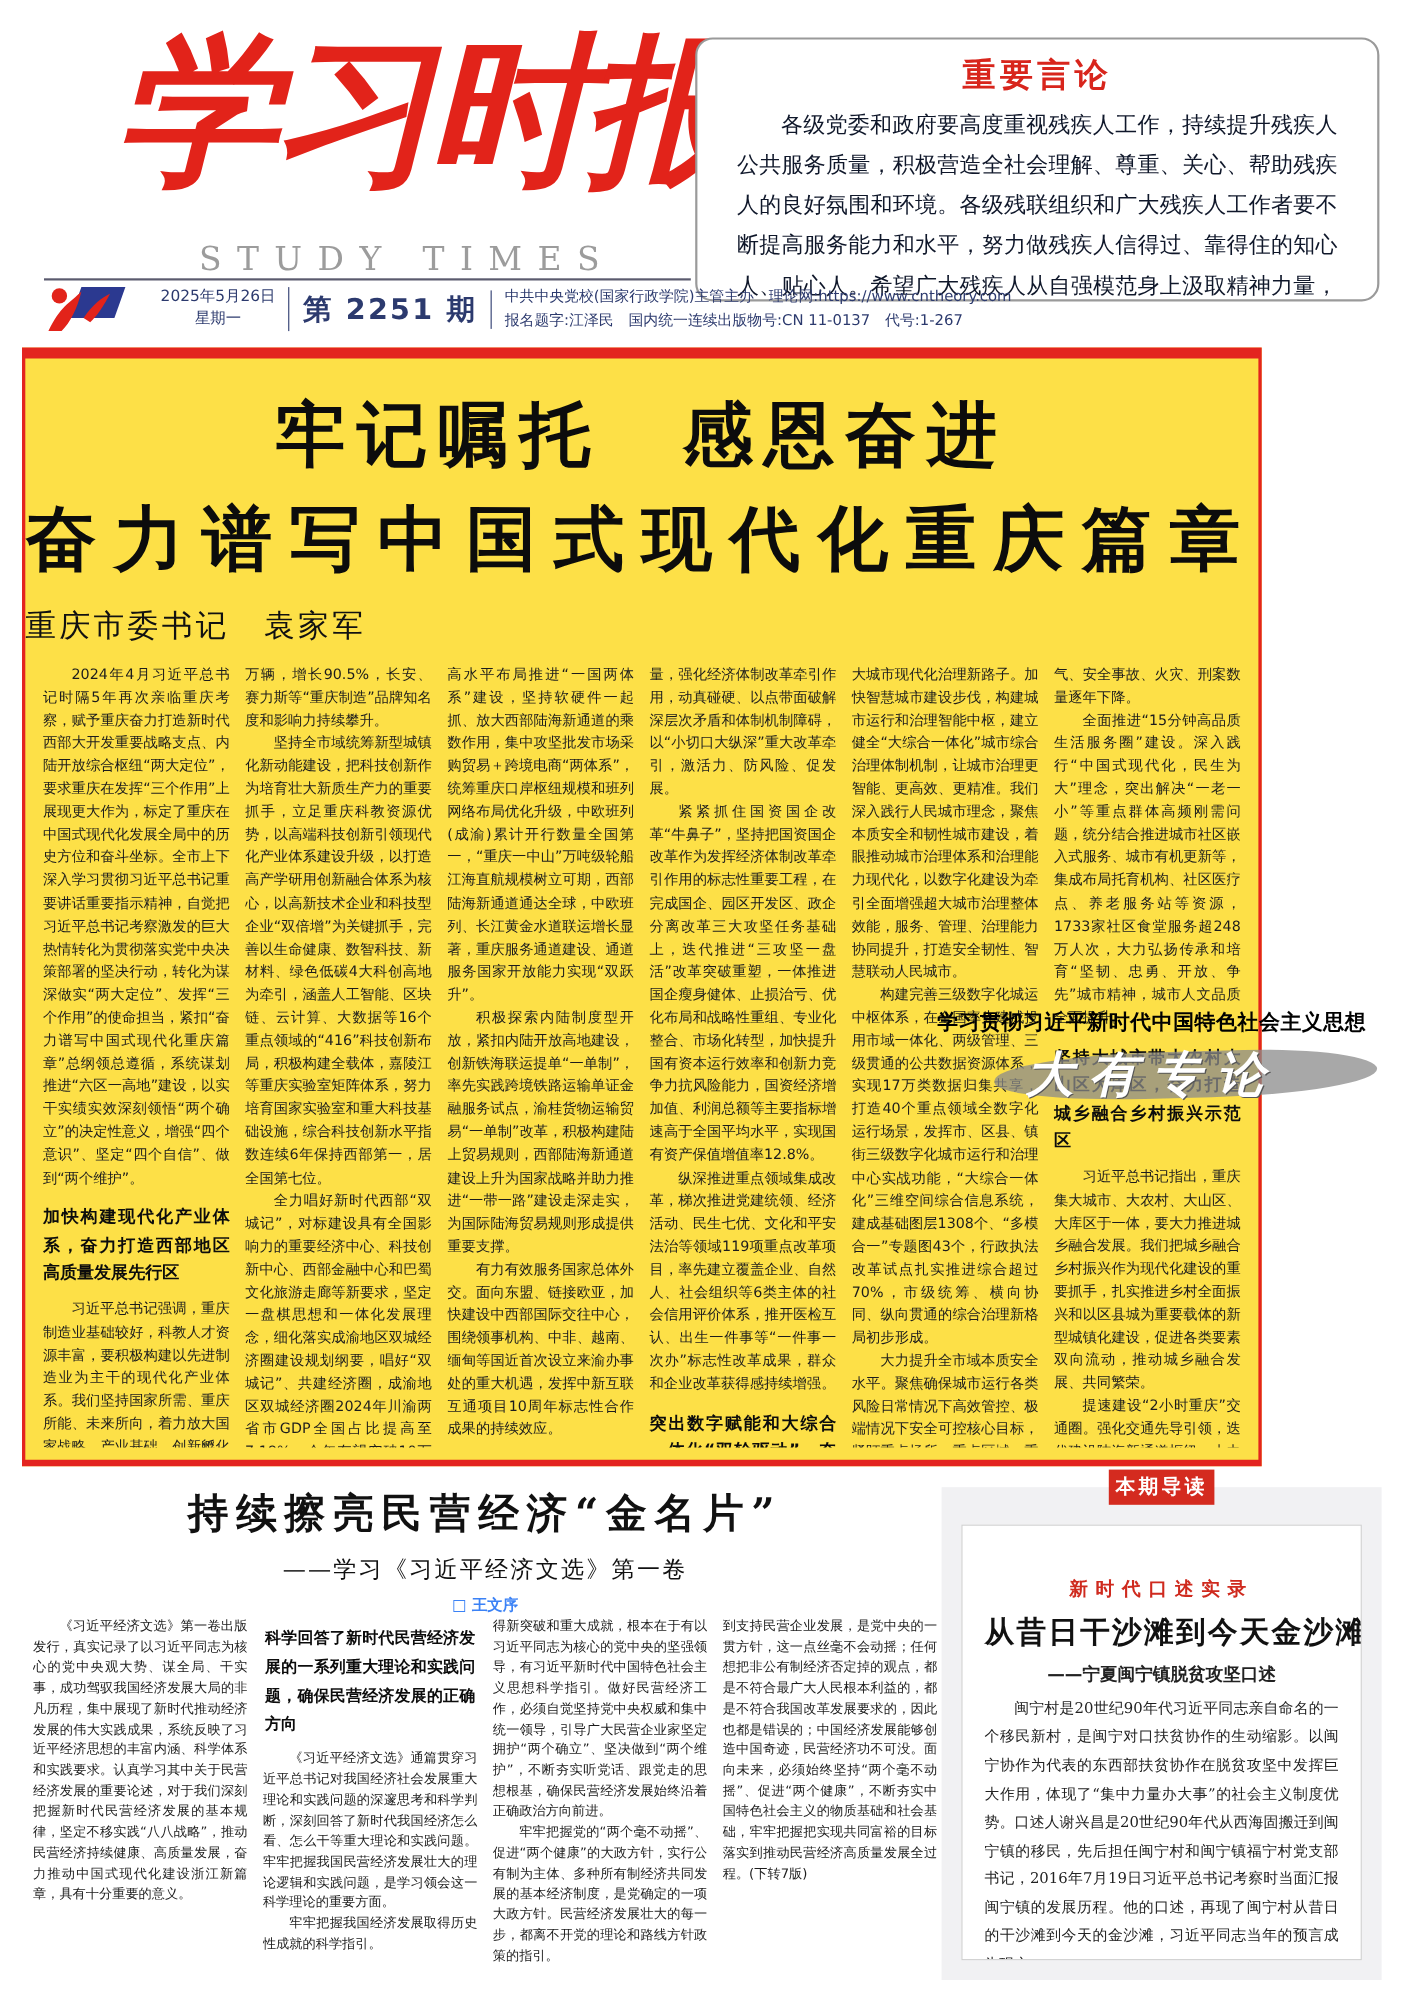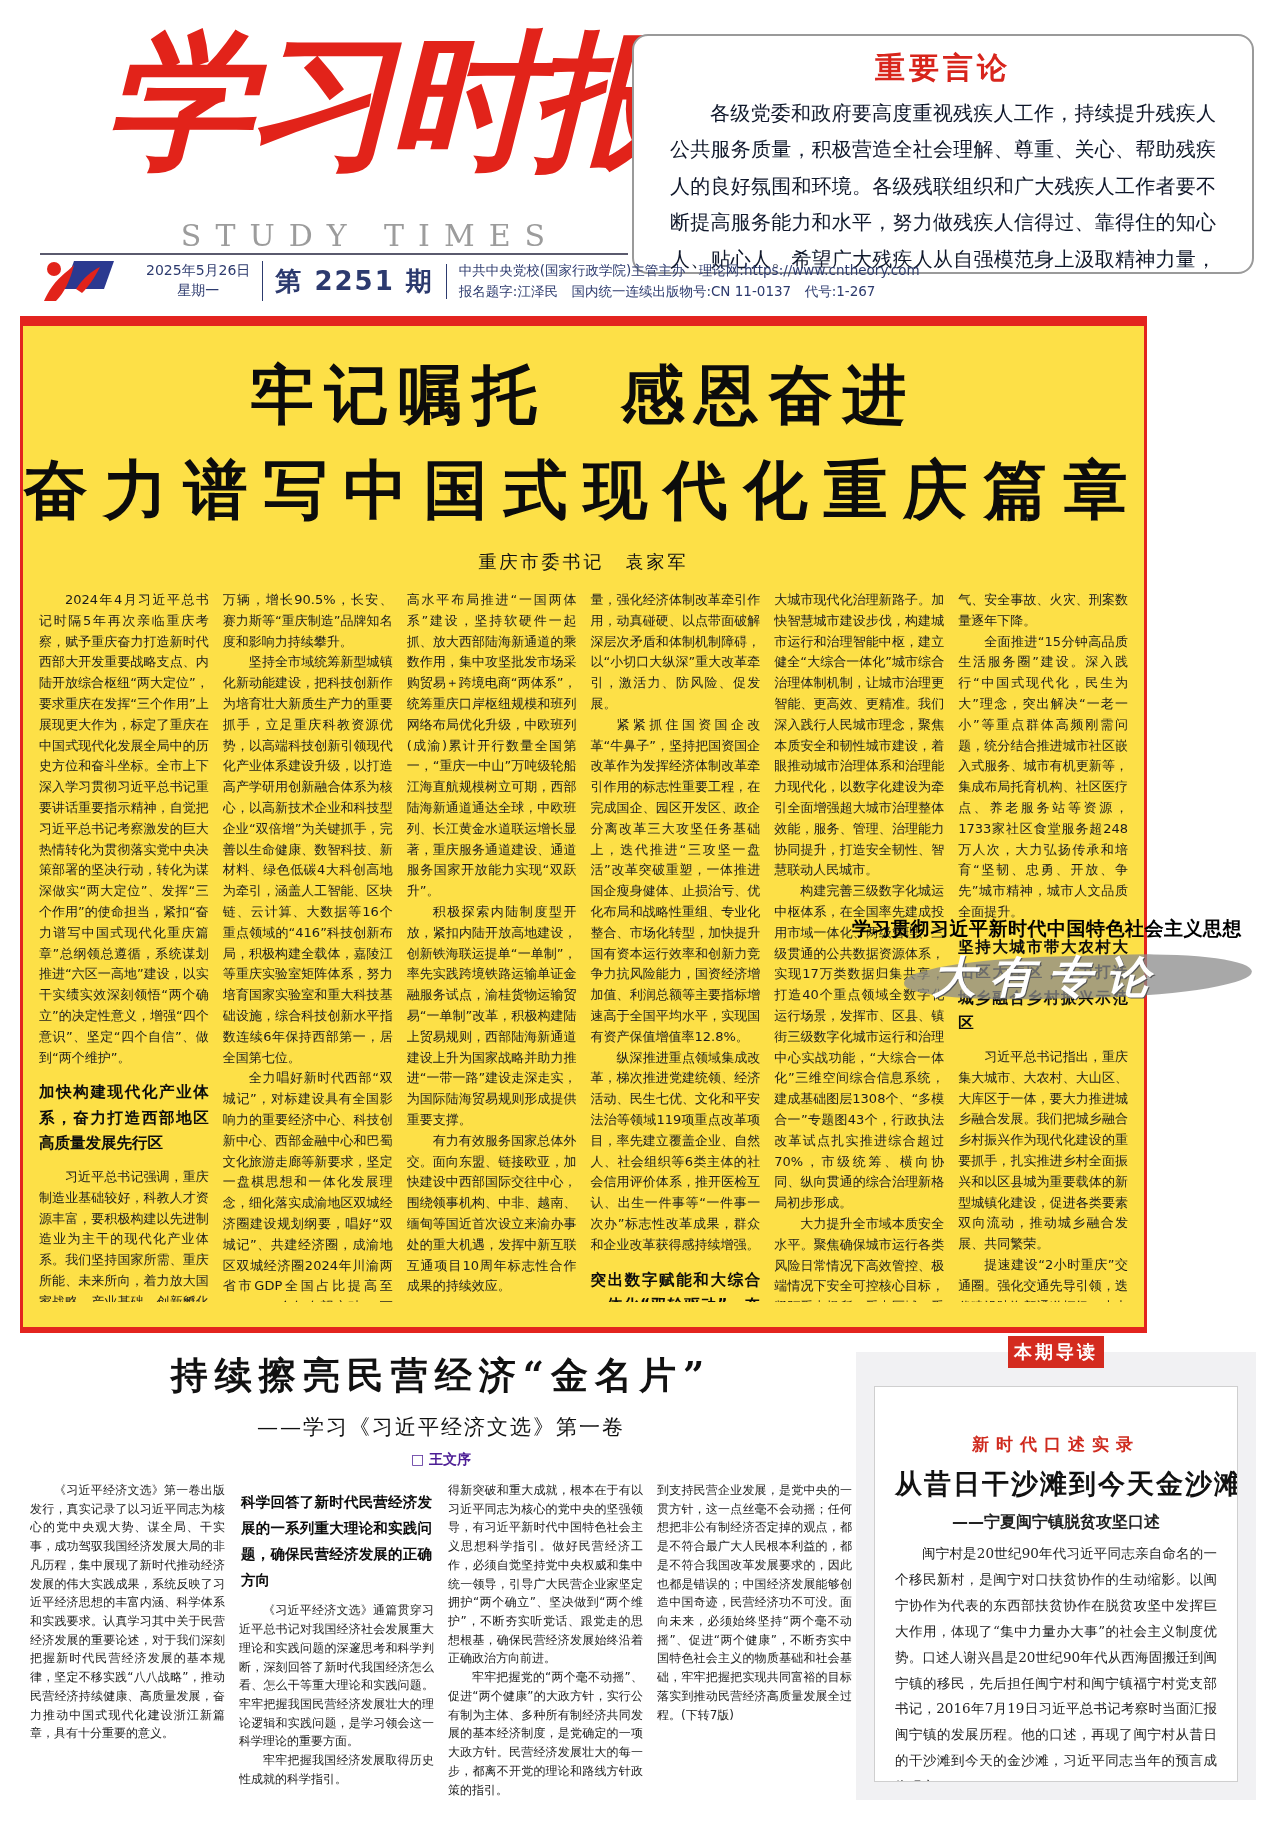--- a/index.html
+++ b/index.html
@@ -25,41 +25,41 @@
   .dl-issue{font-size:13px;padding:0 12px;border-right:1.5px solid #2c3a6e;white-space:nowrap;}
   .dl-issue b{font-size:26px;font-weight:bold;letter-spacing:2px;}
   .dl-pub{font-size:13.5px;line-height:1.55;padding-left:12px;white-space:nowrap;}
   
   .lead-box{position:absolute;left:20px;top:316px;width:1127px;height:1017px;
     border:3px solid #e3241f;border-top-width:10px;border-bottom-width:6px;background:#fde047;box-sizing:border-box;}
   .lead-h1{margin:26px 0 0 0;text-align:center;font-size:64px;font-weight:bold;color:#0c0c0c;
     letter-spacing:10px;font-family:"DejaVu Sans",sans-serif;white-space:nowrap;}
   .lead-h2{margin:8px 0 0 0;text-align:center;font-size:64px;font-weight:bold;color:#0c0c0c;
     letter-spacing:16px;white-space:nowrap;}
-  .lead-byline{margin:16px 0 10px 0;text-align:center;font-size:18px;color:#111;
+  .lead-byline{margin:16px 0 10px 0;font-size:28px;color:#111;
     font-family:"DejaVu Serif",serif;letter-spacing:3px;}
   .lead-cols{display:flex;gap:14px;padding:6px 16px 0 16px;height:712px;overflow:hidden;}
   .lead-cols .col{flex:1 1 0;overflow:hidden;}
   .lead-p{margin:0;font-size:13px;line-height:1.6;text-align:justify;text-indent:2em;color:#1c1c1c;}
   .lead-p.noindent{text-indent:0;}
   .lead-h{margin:12px 0 10px 0;font-size:15.5px;font-weight:bold;line-height:1.65;color:#0c0c0c;text-align:justify;}
   .slogan{position:absolute;left:852px;top:916px;width:372px;font-size:19px;font-weight:bold;
     color:#000000;white-space:nowrap;letter-spacing:0.5px;}
   .brush-wrap{position:absolute;left:904px;top:948px;width:348px;height:58px;}
   .brush-bg{position:absolute;left:0;top:8px;width:348px;height:42px;background:#8b8b8b;
     border-radius:50% 40% 50% 45%/60% 55% 60% 50%;transform:rotate(-1.5deg);opacity:.75;}
   .brush-text{position:absolute;left:28px;top:0;font-size:44px;font-weight:bold;color:#fff;
     font-family:"DejaVu Serif",serif;font-style:italic;letter-spacing:14px;text-shadow:1px 1px 0 #555;white-space:nowrap;}
   
   .econ{position:absolute;left:30px;top:1345px;width:822px;}
   .econ-h1{margin:6px 0 0 0;text-align:center;font-size:37px;font-weight:bold;color:#111;
     font-family:"DejaVu Serif",serif;letter-spacing:7px;white-space:nowrap;}
   .econ-sub{margin:12px 0 0 0;text-align:center;font-size:21px;color:#111;
     font-family:"DejaVu Serif",serif;letter-spacing:2px;}
-  .econ-author{margin:10px 0 12px 0;text-align:center;font-size:14px;color:#4c1d95;font-weight:bold;}
+  .econ-author{margin:10px 0 0 0;text-align:center;font-size:14px;color:#3b82f6;font-weight:bold;}
   .econ-cols{display:flex;gap:14px;height:332px;overflow:hidden;}
   .econ-cols .col{flex:1 1 0;overflow:hidden;}
   .econ-p{margin:0;font-size:12px;line-height:1.56;text-align:justify;text-indent:2em;color:#1c1c1c;}
   .econ-p.noindent{text-indent:0;}
   .econ-h{margin:8px 2px 8px 2px;font-size:14.5px;font-weight:bold;line-height:1.8;color:#0c0c0c;
     text-align:justify;font-family:"DejaVu Serif",serif;}
   
   .guide{position:absolute;left:856px;top:1352px;width:400px;height:448px;background:#f1f1f3;}
   .guide-label{position:absolute;left:152px;top:-16px;width:96px;height:32px;background:#d42b1f;
     color:#fff;font-size:18px;font-weight:bold;text-align:center;line-height:32px;letter-spacing:3px;}

